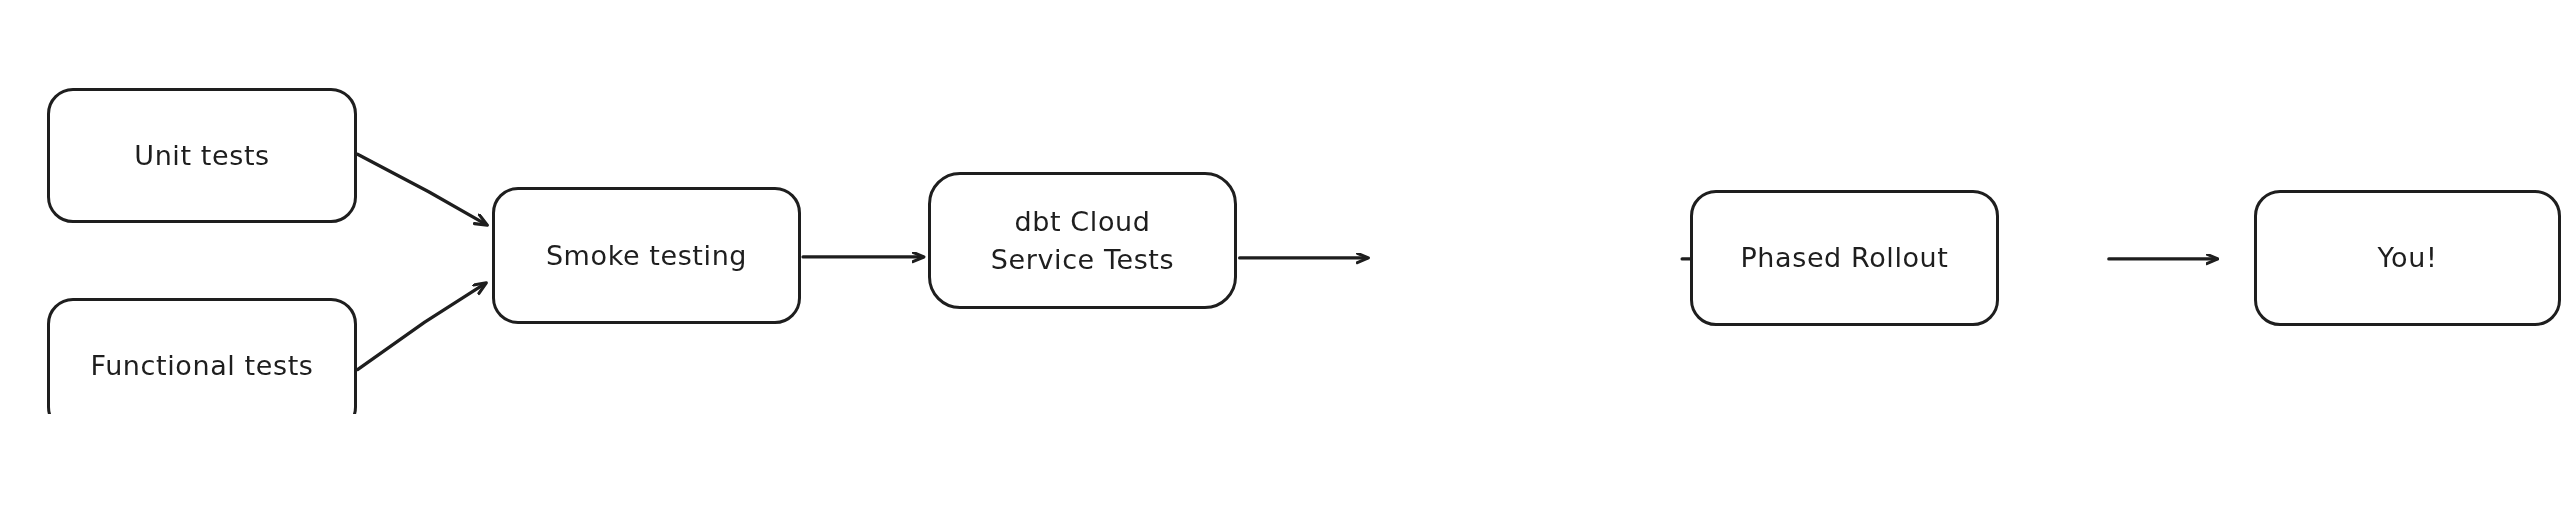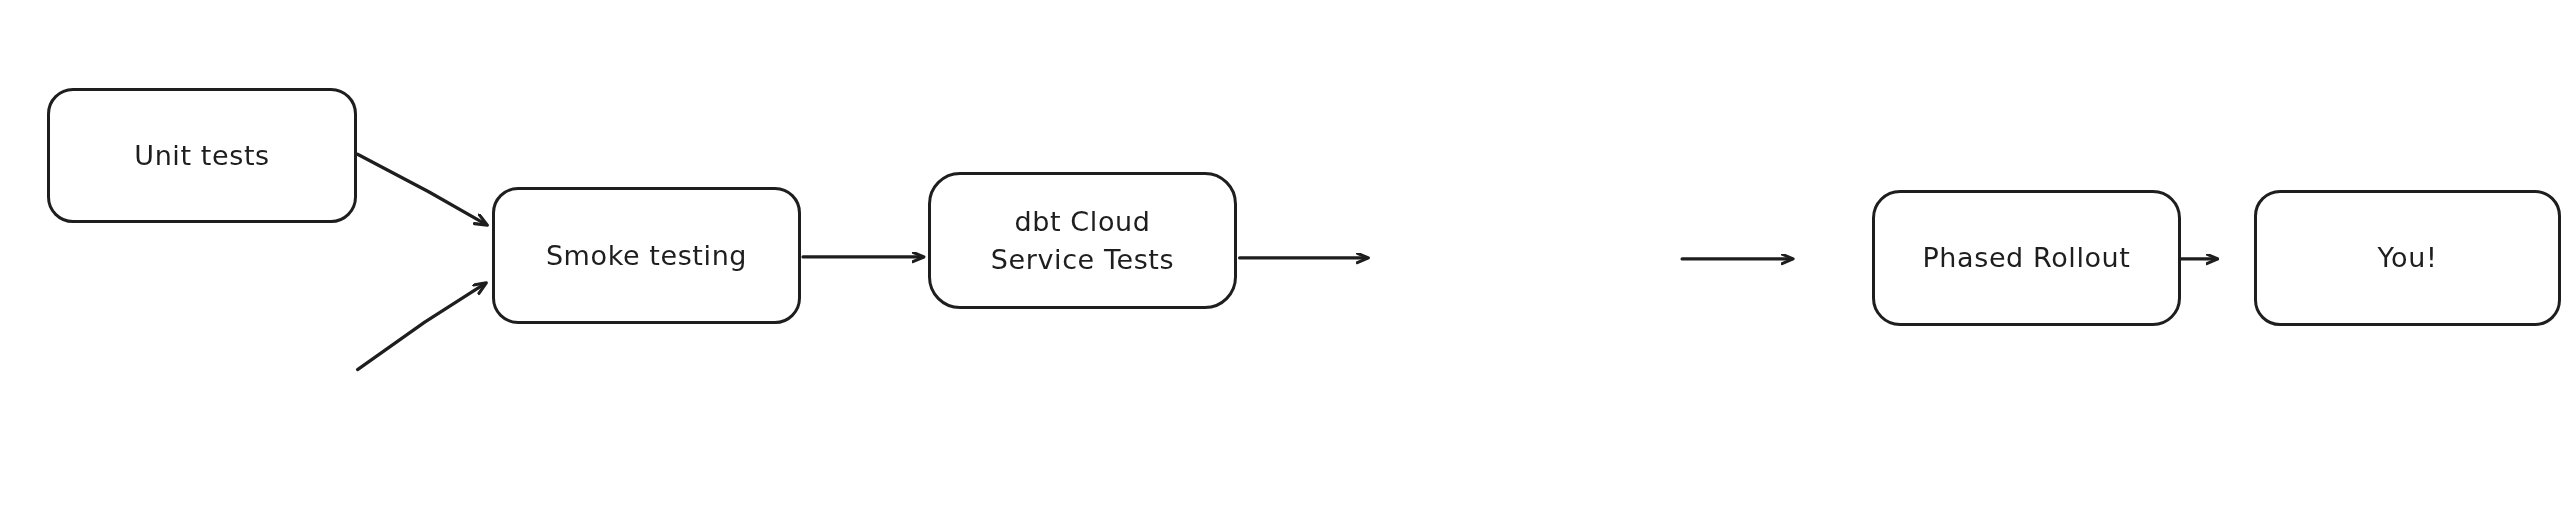--- a/index.html
+++ b/index.html
@@ -83,32 +83,35 @@
 
     <g>
       <path d="M 2135 262 L 2244 262" fill="none" stroke="#1e1e1e" stroke-width="3.3" stroke-linecap="round" stroke-linejoin="round" marker-end="url(#arrowhead)"></path>
     </g>
   </svg>
 
   <div class="node-box" style="left:47px; top:88px; width:310px; height:135px;">
     <span class="node-label">Unit tests</span>
   </div>
 
+  <div class="node-box" style="left:47px; top:298px; width:310px; height:135px;">
+    <span class="node-label">Functional tests</span>
+  </div>
 
   <div class="node-box" style="left:492px; top:187px; width:309px; height:137px;justify-content:center;">
     <span class="node-label">Smoke testing</span>
   </div>
 
   <div class="node-box" style="left:928px; top:172px; width:309px; height:137px;border-radius:32px;">
     <span class="node-label">dbt Cloud
 Service Tests</span>
   </div>
 
 
-  <div class="node-box" style="left:1872px; top:190px; width:309px; height:136px;border-radius:28px;">
+  <div class="node-box" style="left:1690px; top:190px; width:309px; height:136px;">
     <span class="node-label">Phased Rollout</span>
   </div>
 
   <div class="node-box" style="left:2222px; top:190px; width:307px; height:136px;margin-left:32px;">
     <span class="node-label">You!</span>
   </div>
 
 </div>
 
 

